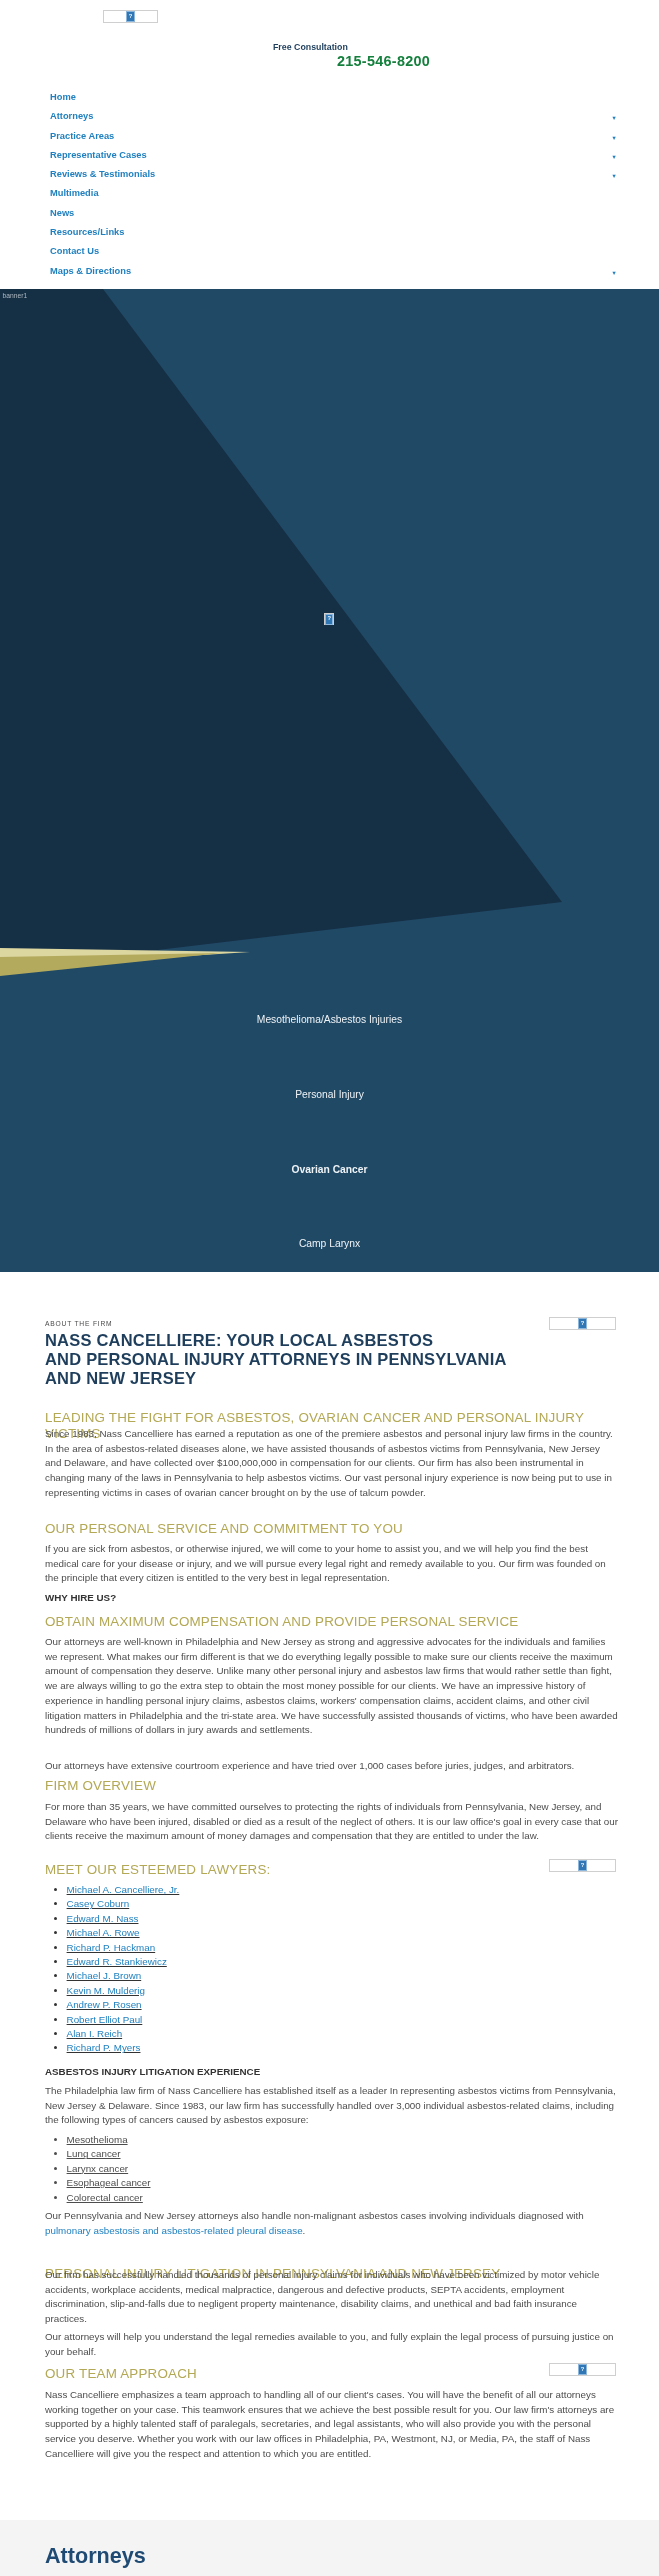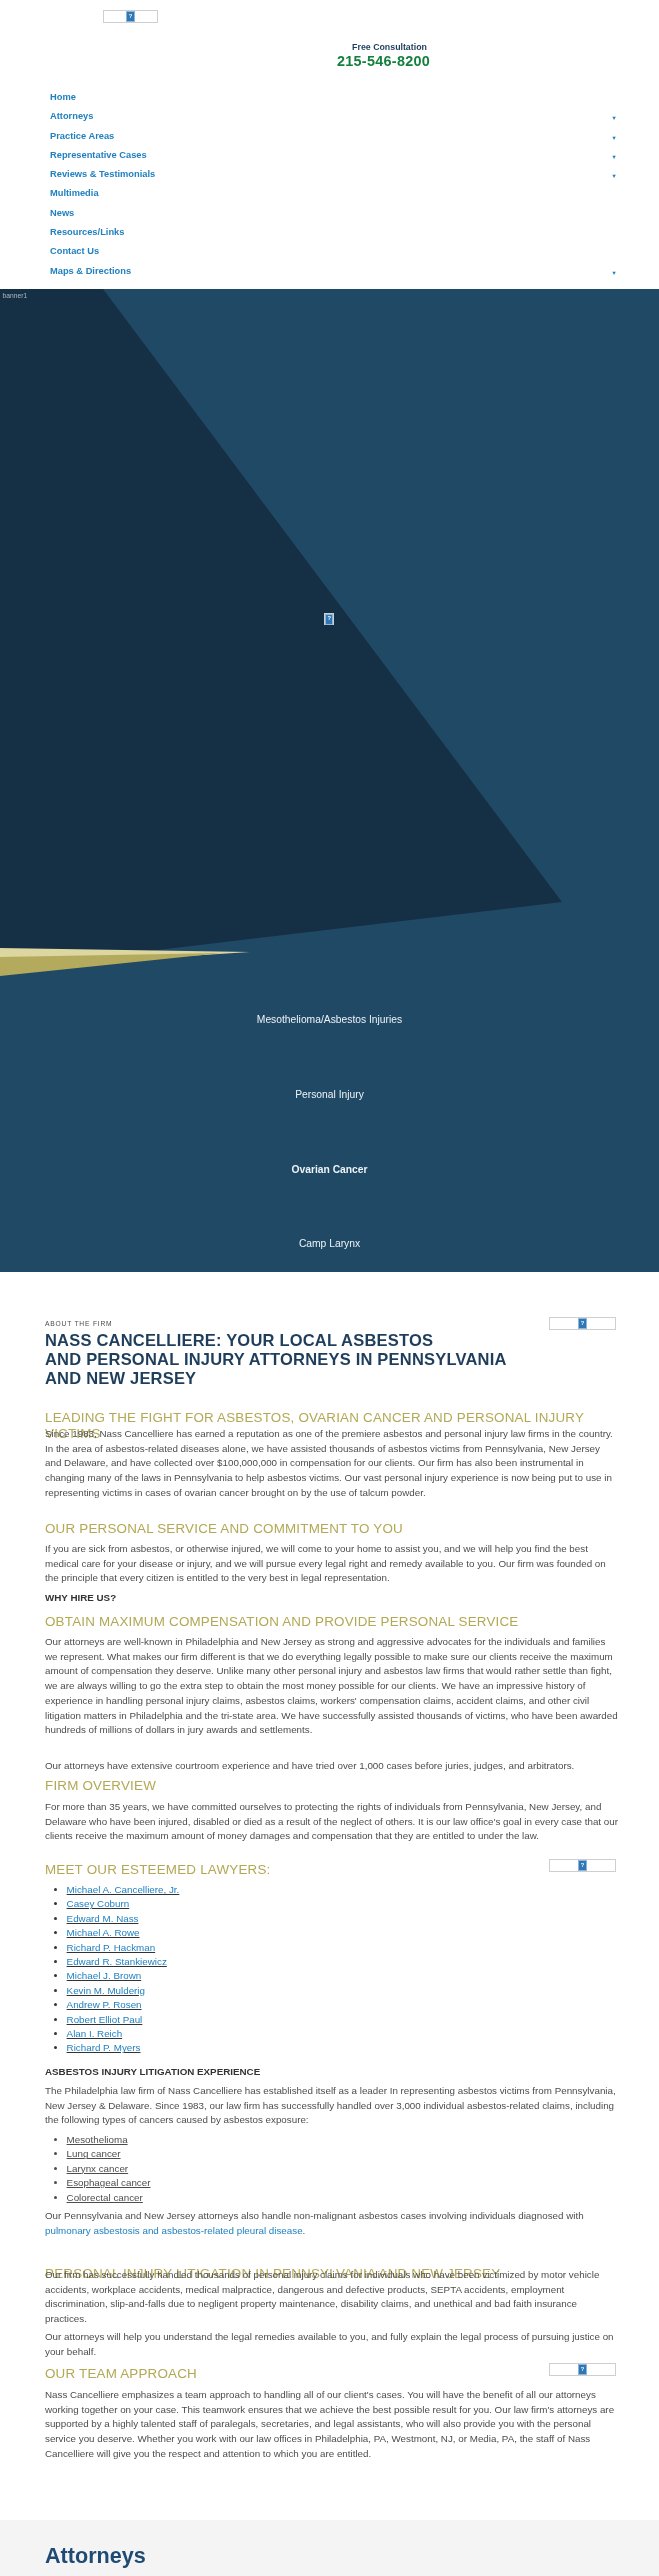--- a/index.html
+++ b/index.html
@@ -7,21 +7,21 @@
         font-family:"Liberation Sans",sans-serif;}
 
   
   .imgph{position:absolute;border:0.5px solid #cfcfcf;background:#fff;
          display:flex;align-items:center;justify-content:center;box-sizing:border-box;}
   .bico{display:inline-flex;align-items:center;justify-content:center;
         width:7.7px;height:9.3px;background:#2f77b5;border:0.5px solid #8db6dd;
         color:#fff;font:700 5.7px/5.7px "Liberation Sans",sans-serif;}
 
   
-  .hdr-consult{position:absolute;left:284px;top:42px;width:211px;text-align:center;
+  .hdr-consult{position:absolute;left:273px;top:42px;width:211px;text-align:left;
                font:700 8.8px/10.3px "Liberation Sans",sans-serif;color:#1e3e5c;}
   .hdr-phone{position:absolute;left:278px;top:53px;width:211px;text-align:center;
              font:700 14.4px/16.5px "Liberation Sans",sans-serif;color:#15803d;letter-spacing:0.3px;}
   .mainnav{position:absolute;left:50px;top:92px;width:567px;list-style:none;margin:0;padding:0;}
   .mainnav li{position:relative;height:19.3px;font:700 9.3px/11.3px "Liberation Sans",sans-serif;color:#2181c0;}
   .mainnav li .caret{position:absolute;right:0;top:2.1px;font-size:5.7px;color:#2181c0;}
 
   
   #banner{position:absolute;left:0;top:289px;width:659px;height:983px;background:#204966;overflow:hidden;}
   #banner .layer{position:absolute;left:0;top:0;width:659px;height:983px;}

